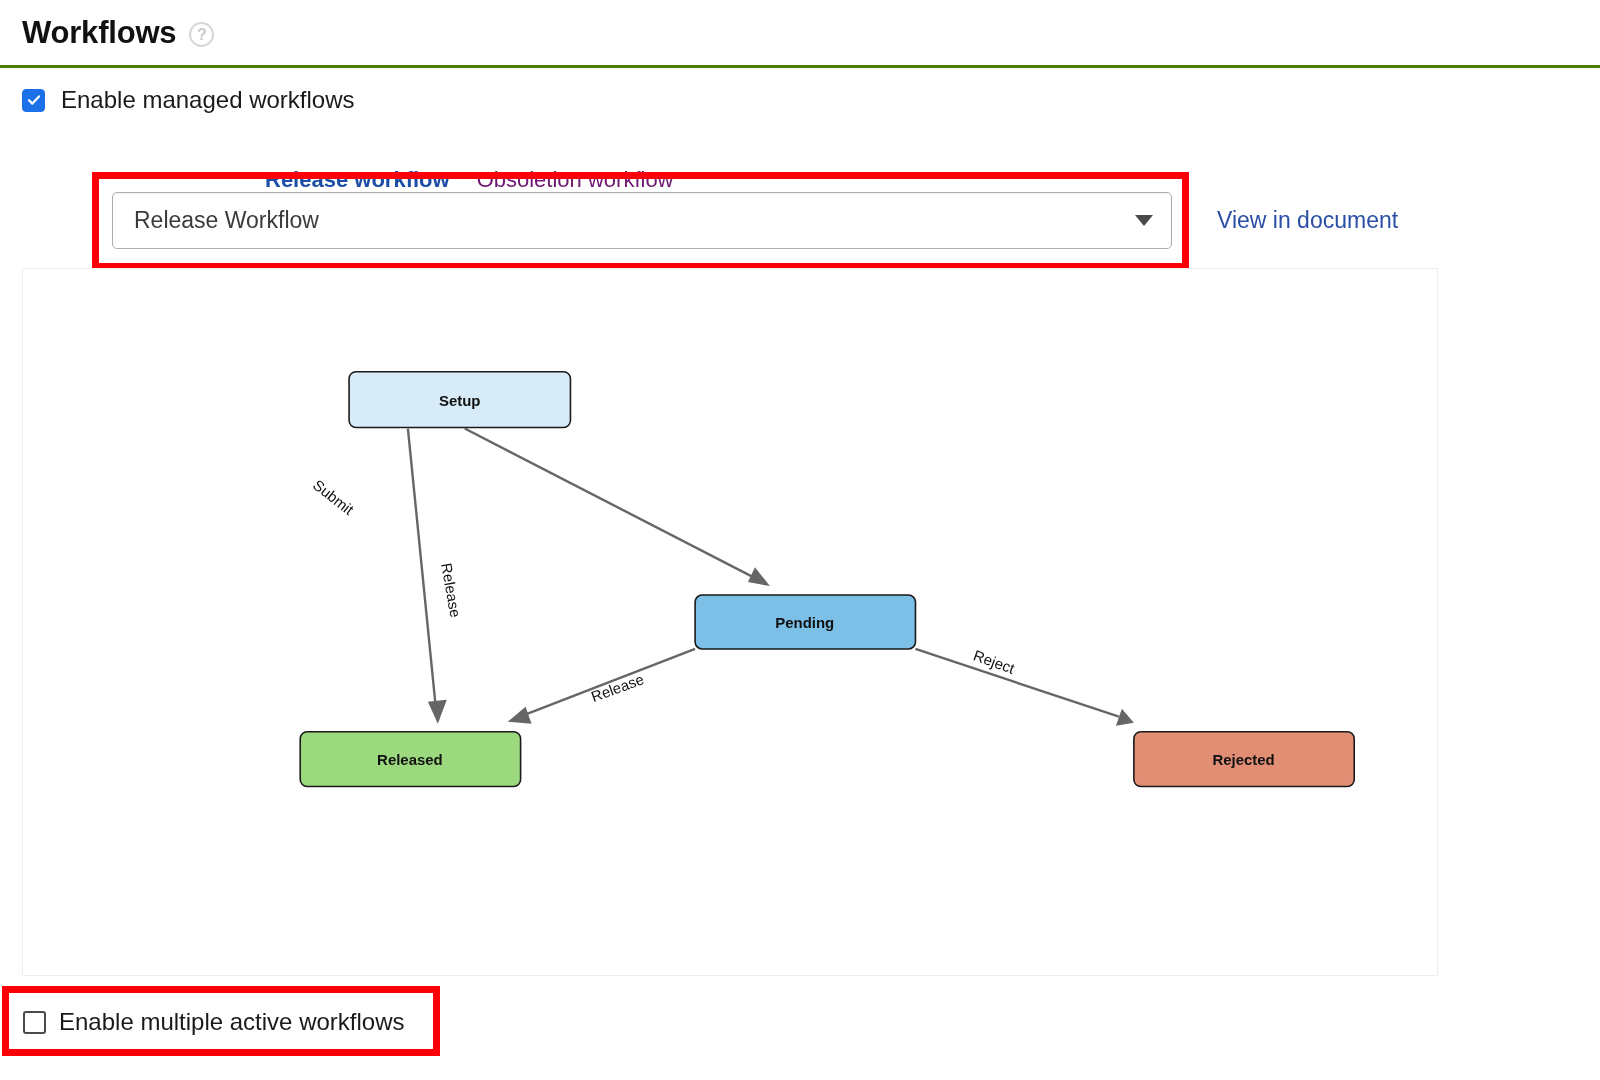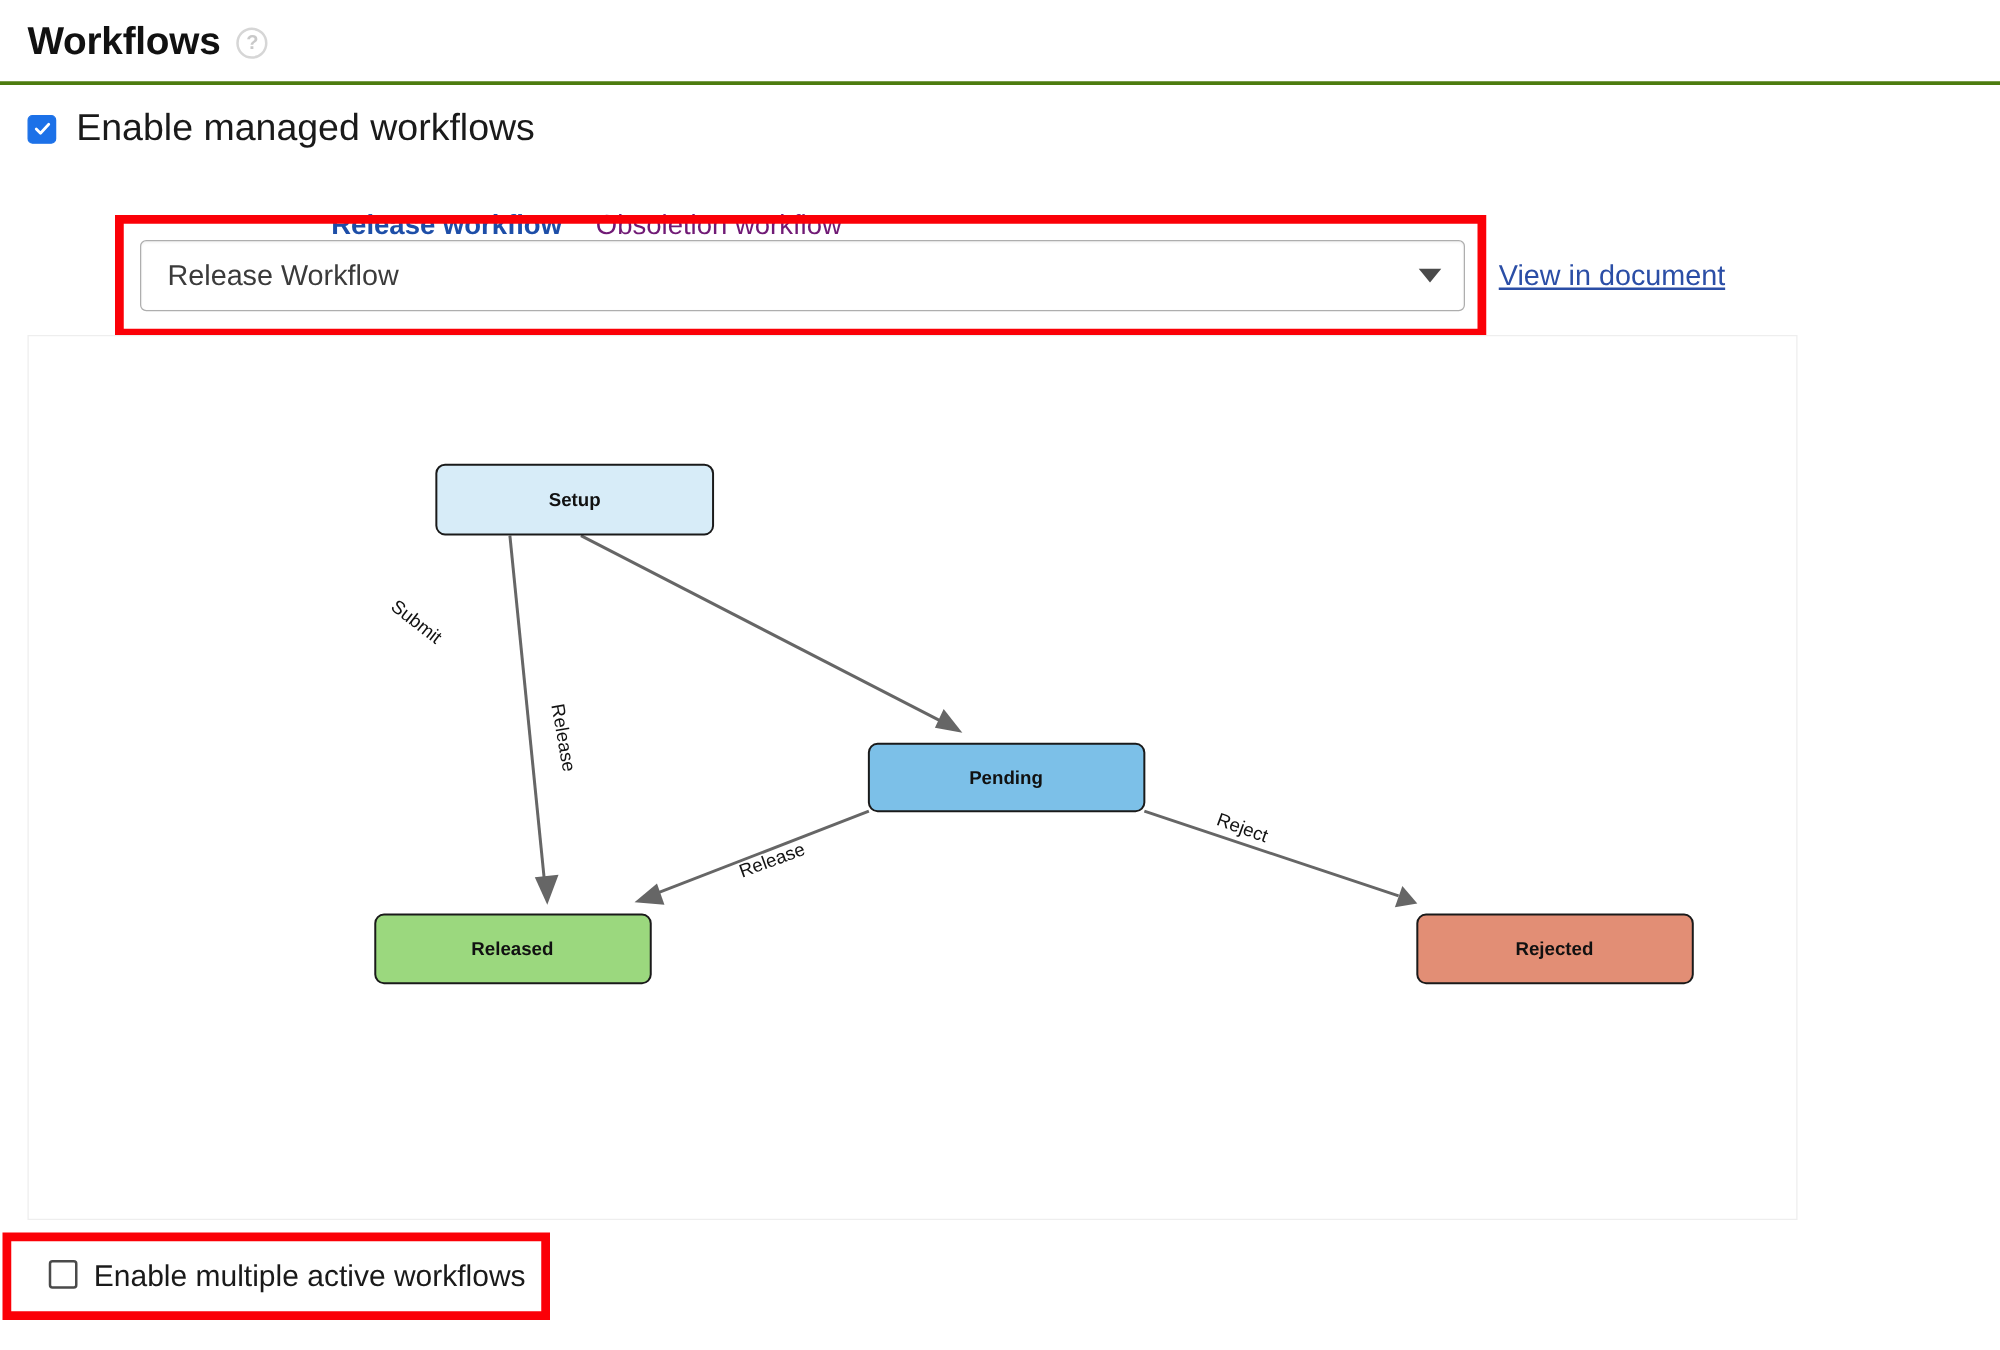--- a/index.html
+++ b/index.html
@@ -67,21 +67,21 @@
     display: block;
     width: 14px; height: 14px;
   }
   .cb.unchecked {
     background: #ffffff;
     border: 2px solid #4a4a4a;
     border-radius: 3px;
   }
   .enable-label {
     margin-left: 16px;
-    font-size: 30px;
+    font-size: 24px;
     color: #1a1a1a;
   }
 
   
   .tabs {
     position: absolute;
     left: 265px; top: 133px;
     display: flex;
     align-items: flex-end;
     gap: 27px;
@@ -132,25 +132,24 @@
     font-size: 23px;
     color: #3b3b3b;
   }
   .caret {
     width: 0; height: 0;
     border-left: 9px solid transparent;
     border-right: 9px solid transparent;
     border-top: 11px solid #4a4a4a;
   }
   .view-link {
-    margin-left: 27px;
+    margin-left: 45px;
     font-size: 23px;
     color: #2b4ea6;
     white-space: nowrap;
-    text-decoration: underline;
   }
 
   
   .diagram-box {
     position: absolute;
     left: 22px; top: 268px;
     width: 1416px; height: 708px;
     border: 1px solid #eeeeee;
     background: #ffffff;
   }
@@ -176,22 +175,23 @@
 
   
   .hl-multi {
     position: absolute;
     left: 2px; top: 986px;
     width: 438px; height: 70px;
     border: 7px solid #fb0007;
   }
   .multi-row {
     position: absolute;
-    left: 39px; top: 1008px;
-    display: flex;
+    left: 23px; top: 1008px;
+    display: flex;
+    align-items: center;
   }
   .multi-label {
     margin-left: 13px;
     font-size: 24px;
     color: #1a1a1a;
     white-space: nowrap;
   }
 </style>
 </head>
 <body>

